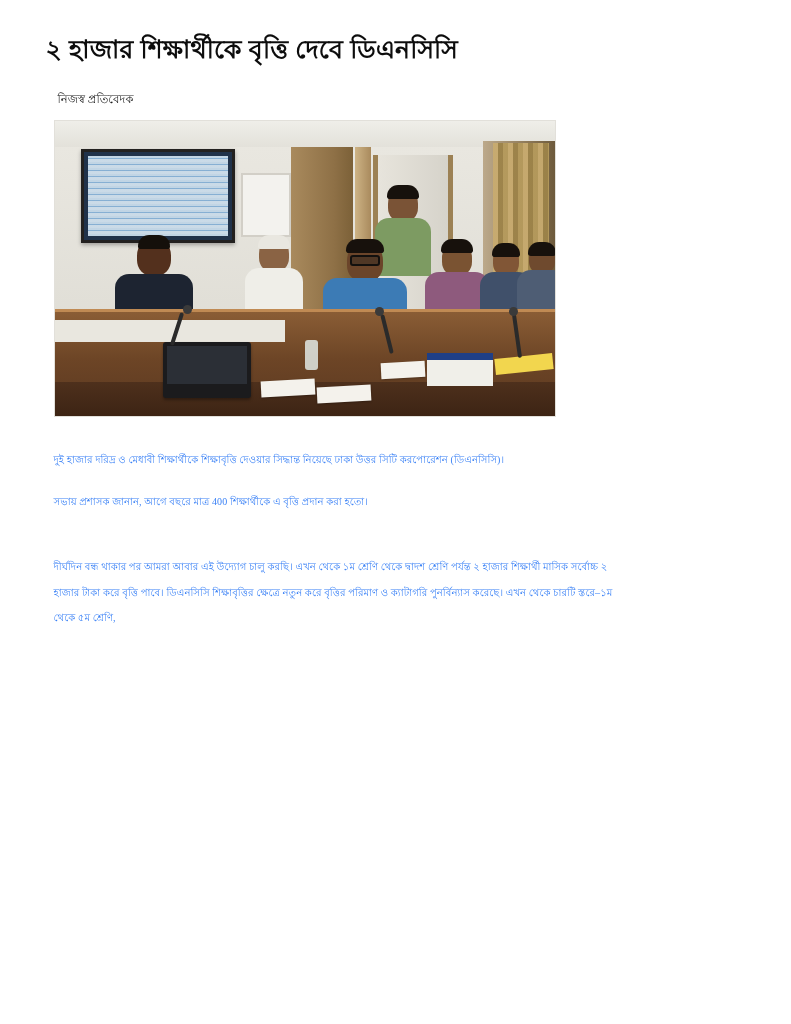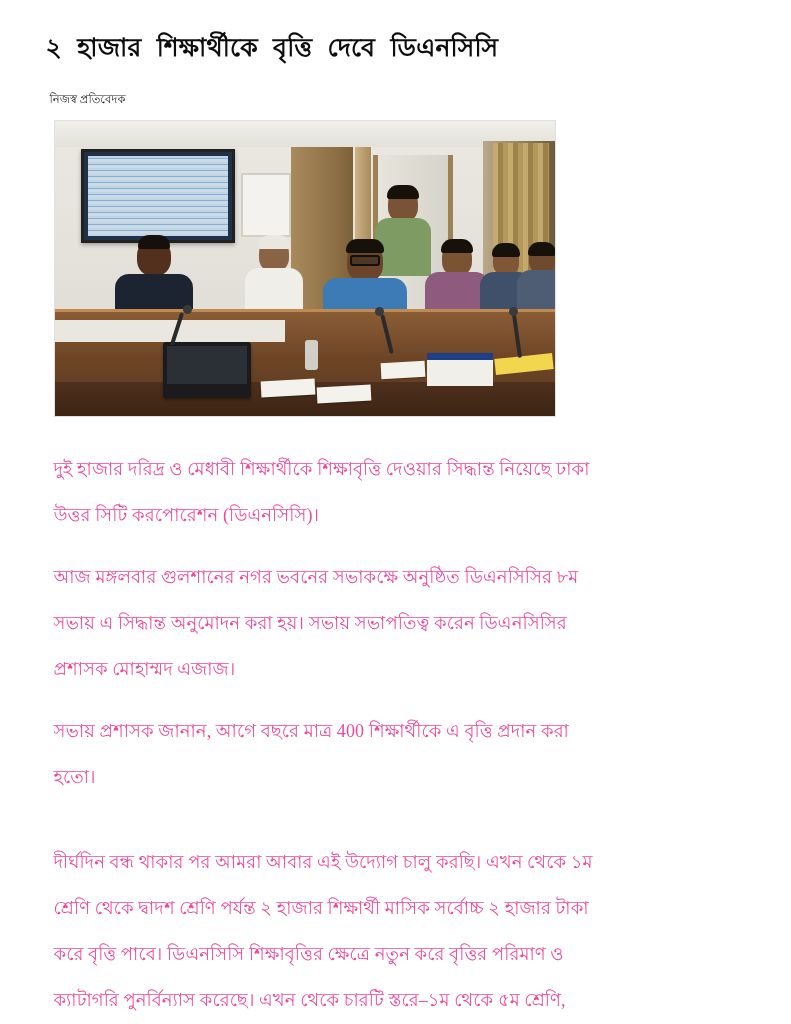--- a/index.html
+++ b/index.html
@@ -20,32 +20,32 @@
     height: 1024px;
     background: #ffffff;
     box-sizing: border-box;
     padding: 34px 44px 0 44px;
   }
   .article {
     width: 700px;
     margin: 0 auto;
   }
   .headline {
-    font-family: Liberation Mono, monospace;
+    font-family: Liberation Sans, sans-serif;
     font-size: 25px;
     font-weight: bold;
     line-height: 1.25;
     color: #0d0d0d;
     margin: 0 0 26px 0;
     letter-spacing: 0.2px;
   }
   .byline {
     font-size: 11.5px;
     color: #1a1a1a;
-    margin: 0 0 10px 4px;
+    margin: 0 0 10px 12px;
     font-family: "Liberation Serif", "DejaVu Serif", serif;
   }
 
   
   .photo-wrap {
     margin: 0 0 30px 8px;
     width: 500px;
     height: 295px;
     position: relative;
     overflow: hidden;
@@ -169,23 +169,23 @@
     position: absolute; left: 250px; bottom: 46px; width: 13px; height: 30px;
     background: rgba(225,232,228,.85); border-radius: 3px;
   }
   .ph-folder {
     position: absolute; left: 440px; bottom: 44px; width: 58px; height: 16px;
     background: #f2d64e; transform: rotate(-6deg);
   }
 
   
   .para {
-    font-size: 18px;
+    font-size: 10px;
     line-height: 2.55;
-    color: #ec4899;
+    color: #3b82f6;
     margin: 0 0 16px 8px;
     width: 560px;
     letter-spacing: .1px;
   }
   .para.spaced-top { margin-top: 40px; }
 </style>
 </head>
 <body>
 
 <div class="page">
@@ -277,18 +277,17 @@
         <div class="ph-mic" style="left:120px; bottom:70px; height:34px; transform:rotate(18deg);"></div>
         <div class="ph-mic-head" style="left:128px; bottom:102px;"></div>
         <div class="ph-mic" style="left:330px; bottom:62px; height:40px; transform:rotate(-14deg);"></div>
         <div class="ph-mic-head" style="left:320px; bottom:100px;"></div>
         <div class="ph-mic" style="left:460px; bottom:58px; height:44px; transform:rotate(-8deg);"></div>
         <div class="ph-mic-head" style="left:454px; bottom:100px;"></div>
       </div>
     </div>
 
     <p class="para">দুই হাজার দরিদ্র ও মেধাবী শিক্ষার্থীকে শিক্ষাবৃত্তি দেওয়ার সিদ্ধান্ত নিয়েছে ঢাকা উত্তর সিটি করপোরেশন (ডিএনসিসি)।</p>
-    <p class="para">আজ মঙ্গলবার গুলশানের নগর ভবনের সভাকক্ষে অনুষ্ঠিত ডিএনসিসির ৮ম সভায় এ সিদ্ধান্ত অনুমোদন করা হয়। সভায় সভাপতিত্ব করেন ডিএনসিসির প্রশাসক মোহাম্মদ এজাজ।</p>
     <p class="para">সভায় প্রশাসক জানান, আগে বছরে মাত্র 400 শিক্ষার্থীকে এ বৃত্তি প্রদান করা হতো।</p>
     <p class="para spaced-top">দীর্ঘদিন বন্ধ থাকার পর আমরা আবার এই উদ্যোগ চালু করছি। এখন থেকে ১ম শ্রেণি থেকে দ্বাদশ শ্রেণি পর্যন্ত ২ হাজার শিক্ষার্থী মাসিক সর্বোচ্চ ২ হাজার টাকা করে বৃত্তি পাবে। ডিএনসিসি শিক্ষাবৃত্তির ক্ষেত্রে নতুন করে বৃত্তির পরিমাণ ও ক্যাটাগরি পুনর্বিন্যাস করেছে। এখন থেকে চারটি স্তরে–১ম থেকে ৫ম শ্রেণি,</p>
 
   </div>
 </div>
 
 </body></html>

